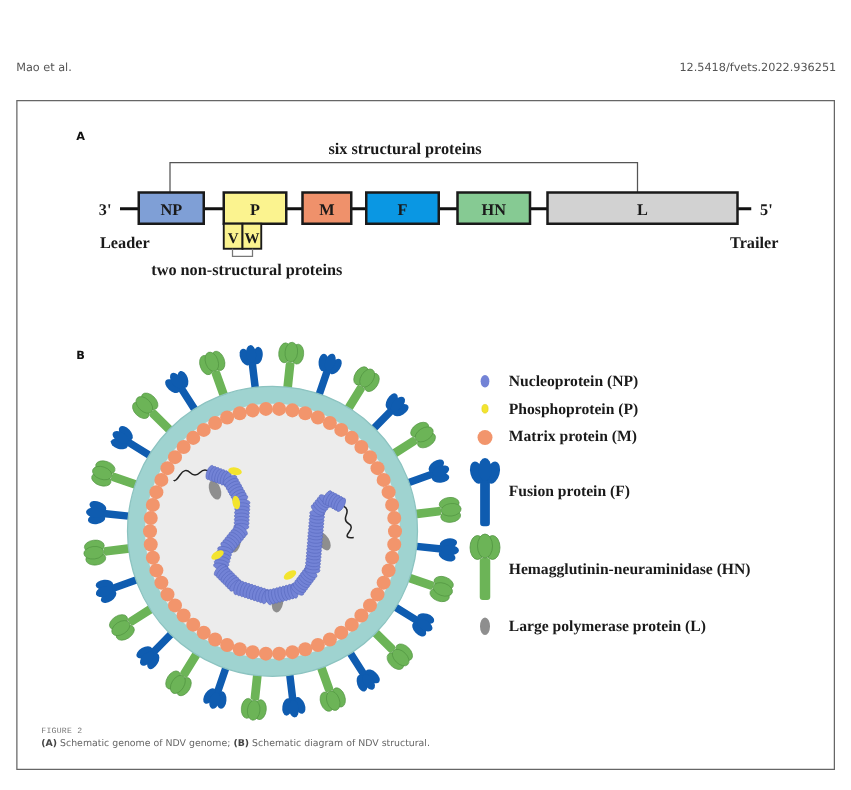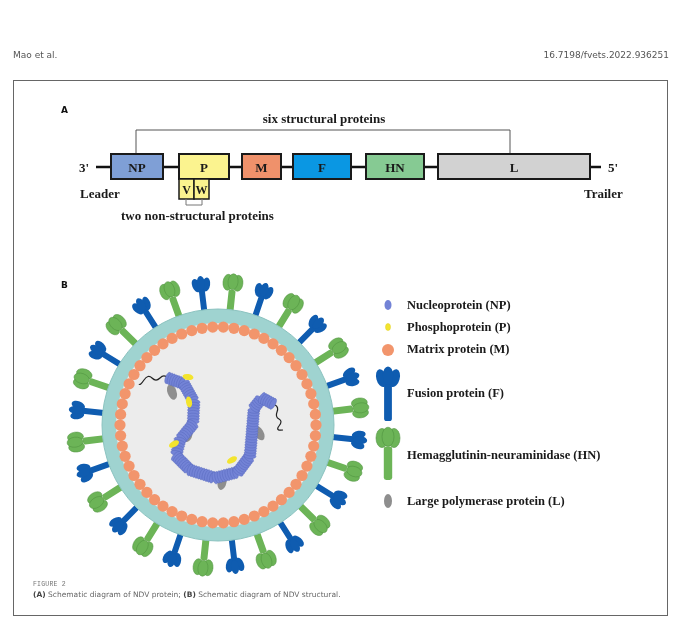--- a/index.html
+++ b/index.html
@@ -11,21 +11,21 @@
   .panel-label { position:absolute; font-size:9px; font-weight:bold; color:#111; font-family:"DejaVu Sans", sans-serif; }
   svg text { font-family:"Liberation Serif", serif; font-weight:bold; fill:#1a1a1a; }
   #fig-label { position:absolute; left:33px; top:581px; font-size:6.5px; color:#777; font-family:Liberation Mono, monospace; letter-spacing:0.2px; }
   #fig-caption { position:absolute; left:33px; top:590px; font-size:7.5px; color:#666; font-family:"DejaVu Sans", sans-serif; }
   #fig-caption b { color:#444; }
 </style>
 </head>
 <body>
 
 <div class="hdr" id="hdr-left">Mao et al.</div>
-<div class="hdr" id="hdr-right">16.7198/fvets.2022.936251</div>
+<div class="hdr" id="hdr-right">12.5418/fvets.2022.936251</div>
 
 <div id="frame"></div>
 
 <div class="panel-label" style="left:61px;top:105px;">A</div>
 <div class="panel-label" style="left:61px;top:280px;">B</div>
 
 <svg id="genome" width="681" height="240" style="position:absolute;left:0;top:0;">
 
   <polyline points="136,154 136,130 510,130 510,154" fill="none" stroke="#555" stroke-width="1"></polyline>
   <text x="324" y="123" font-size="13" text-anchor="middle">six structural proteins</text>
@@ -457,13 +457,13 @@
         <text x="407" y="459" font-size="12.5">Hemagglutinin-neuraminidase (HN)</text>
       </g>
       <g>
         <ellipse cx="388" cy="501" rx="4" ry="7" fill="#8e8e8e"></ellipse>
         <text x="407" y="505" font-size="12.5">Large polymerase protein (L)</text>
       </g>
     </g>
 </svg>
 
 <div id="fig-label">FIGURE 2</div>
-<div id="fig-caption"><b>(A)</b><span> Schematic diagram of NDV protein; </span><b>(B)</b><span> Schematic diagram of NDV structural.</span></div>
+<div id="fig-caption"><b>(A)</b><span> Schematic genome of NDV genome; </span><b>(B)</b><span> Schematic diagram of NDV structural.</span></div>
 
 </body></html>

